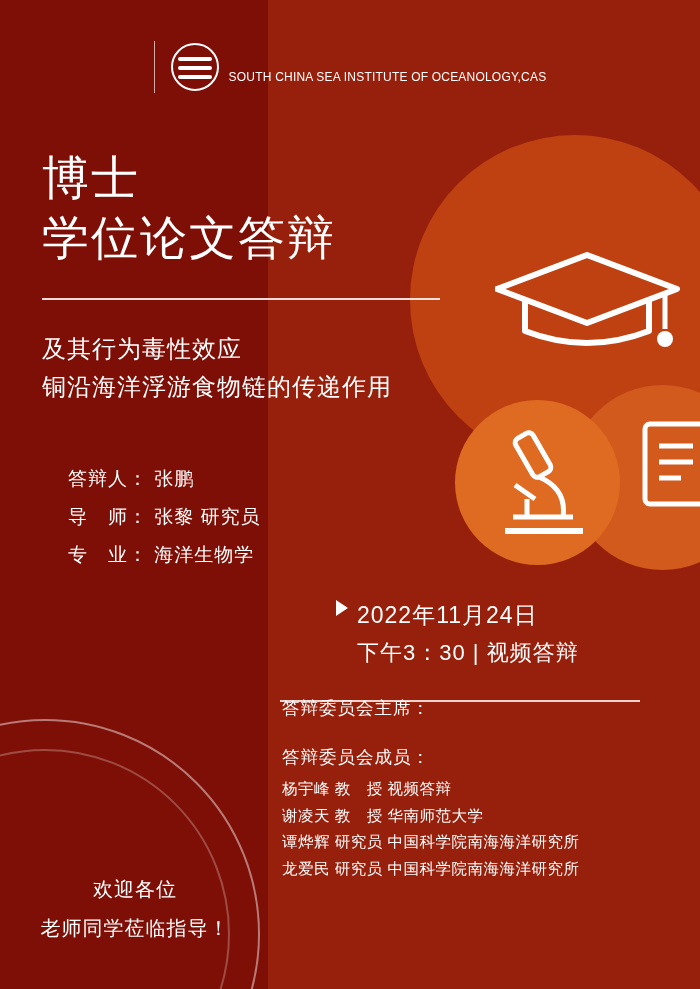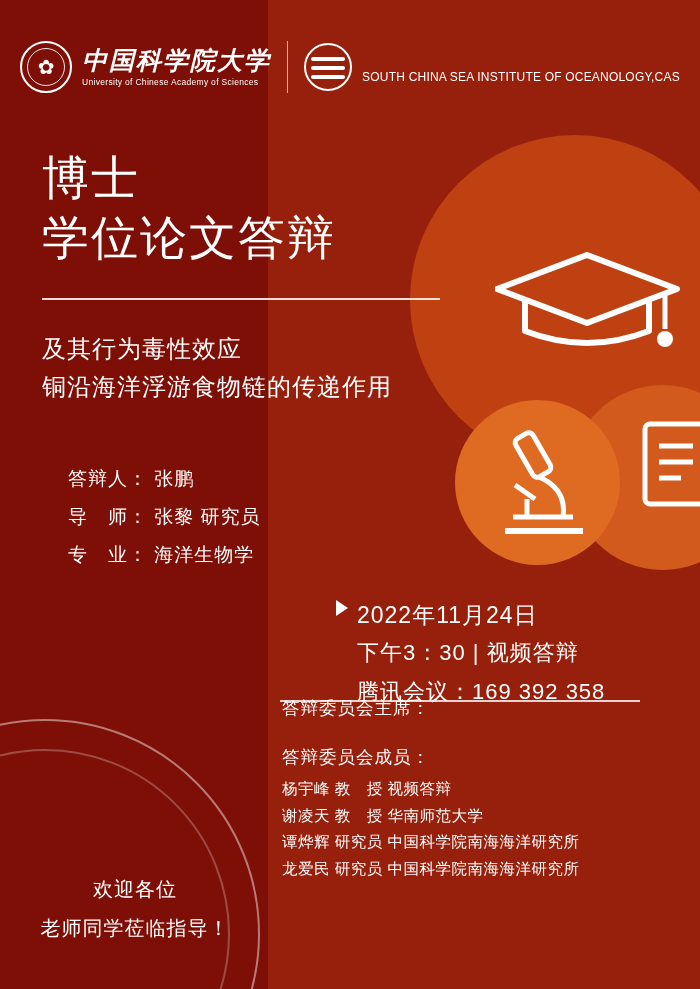--- a/index.html
+++ b/index.html
@@ -167,27 +167,20 @@
 </svg>
 
 <svg class="doc-icon" viewBox="0 0 70 88">
   <rect x="4" y="4" width="62" height="80" rx="5" fill="none" stroke="#fff" stroke-width="5"></rect>
   <line x1="18" y1="26" x2="52" y2="26" stroke="#fff" stroke-width="5"></line>
   <line x1="18" y1="42" x2="52" y2="42" stroke="#fff" stroke-width="5"></line>
   <line x1="18" y1="58" x2="40" y2="58" stroke="#fff" stroke-width="5"></line>
 </svg>
 
 <div class="header">
-  <div class="logo-block">
-    <div class="seal"></div>
-    <div class="ucas-text">
-      <div class="ucas-cn">中国科学院大学</div>
-      <div class="ucas-en">University of  Chinese Academy of Sciences</div>
-    </div>
-  </div>
 
   <div class="divider-v"></div>
 
   <div class="logo-block">
     <div class="scsio-logo">
       <div class="wave w1"></div>
         <div class="wave w2"></div>
         <div class="wave w3"></div>
     </div>
     <div class="scsio-text">
@@ -221,21 +214,20 @@
     <span>海洋生物学</span>
   </div>
 </div>
 
 <div class="date-block">
   <div class="date-line1">
     <span class="tri"></span>
     <span>2022年11月24日</span>
   </div>
   <div class="date-line2">下午3：30 | 视频答辩</div>
-  <div class="date-line3">腾讯会议：169 392 358</div>
 </div>
 
 <div class="rule2"></div>
 
 <div class="committee">
   <div class="com-head">答辩委员会主席：</div>
   <div class="com-gap"></div>
   <div class="com-head">答辩委员会成员：</div>
   <div class="com-row">杨宇峰  教　授  视频答辩</div>
   <div class="com-row">谢凌天  教　授  华南师范大学</div>

